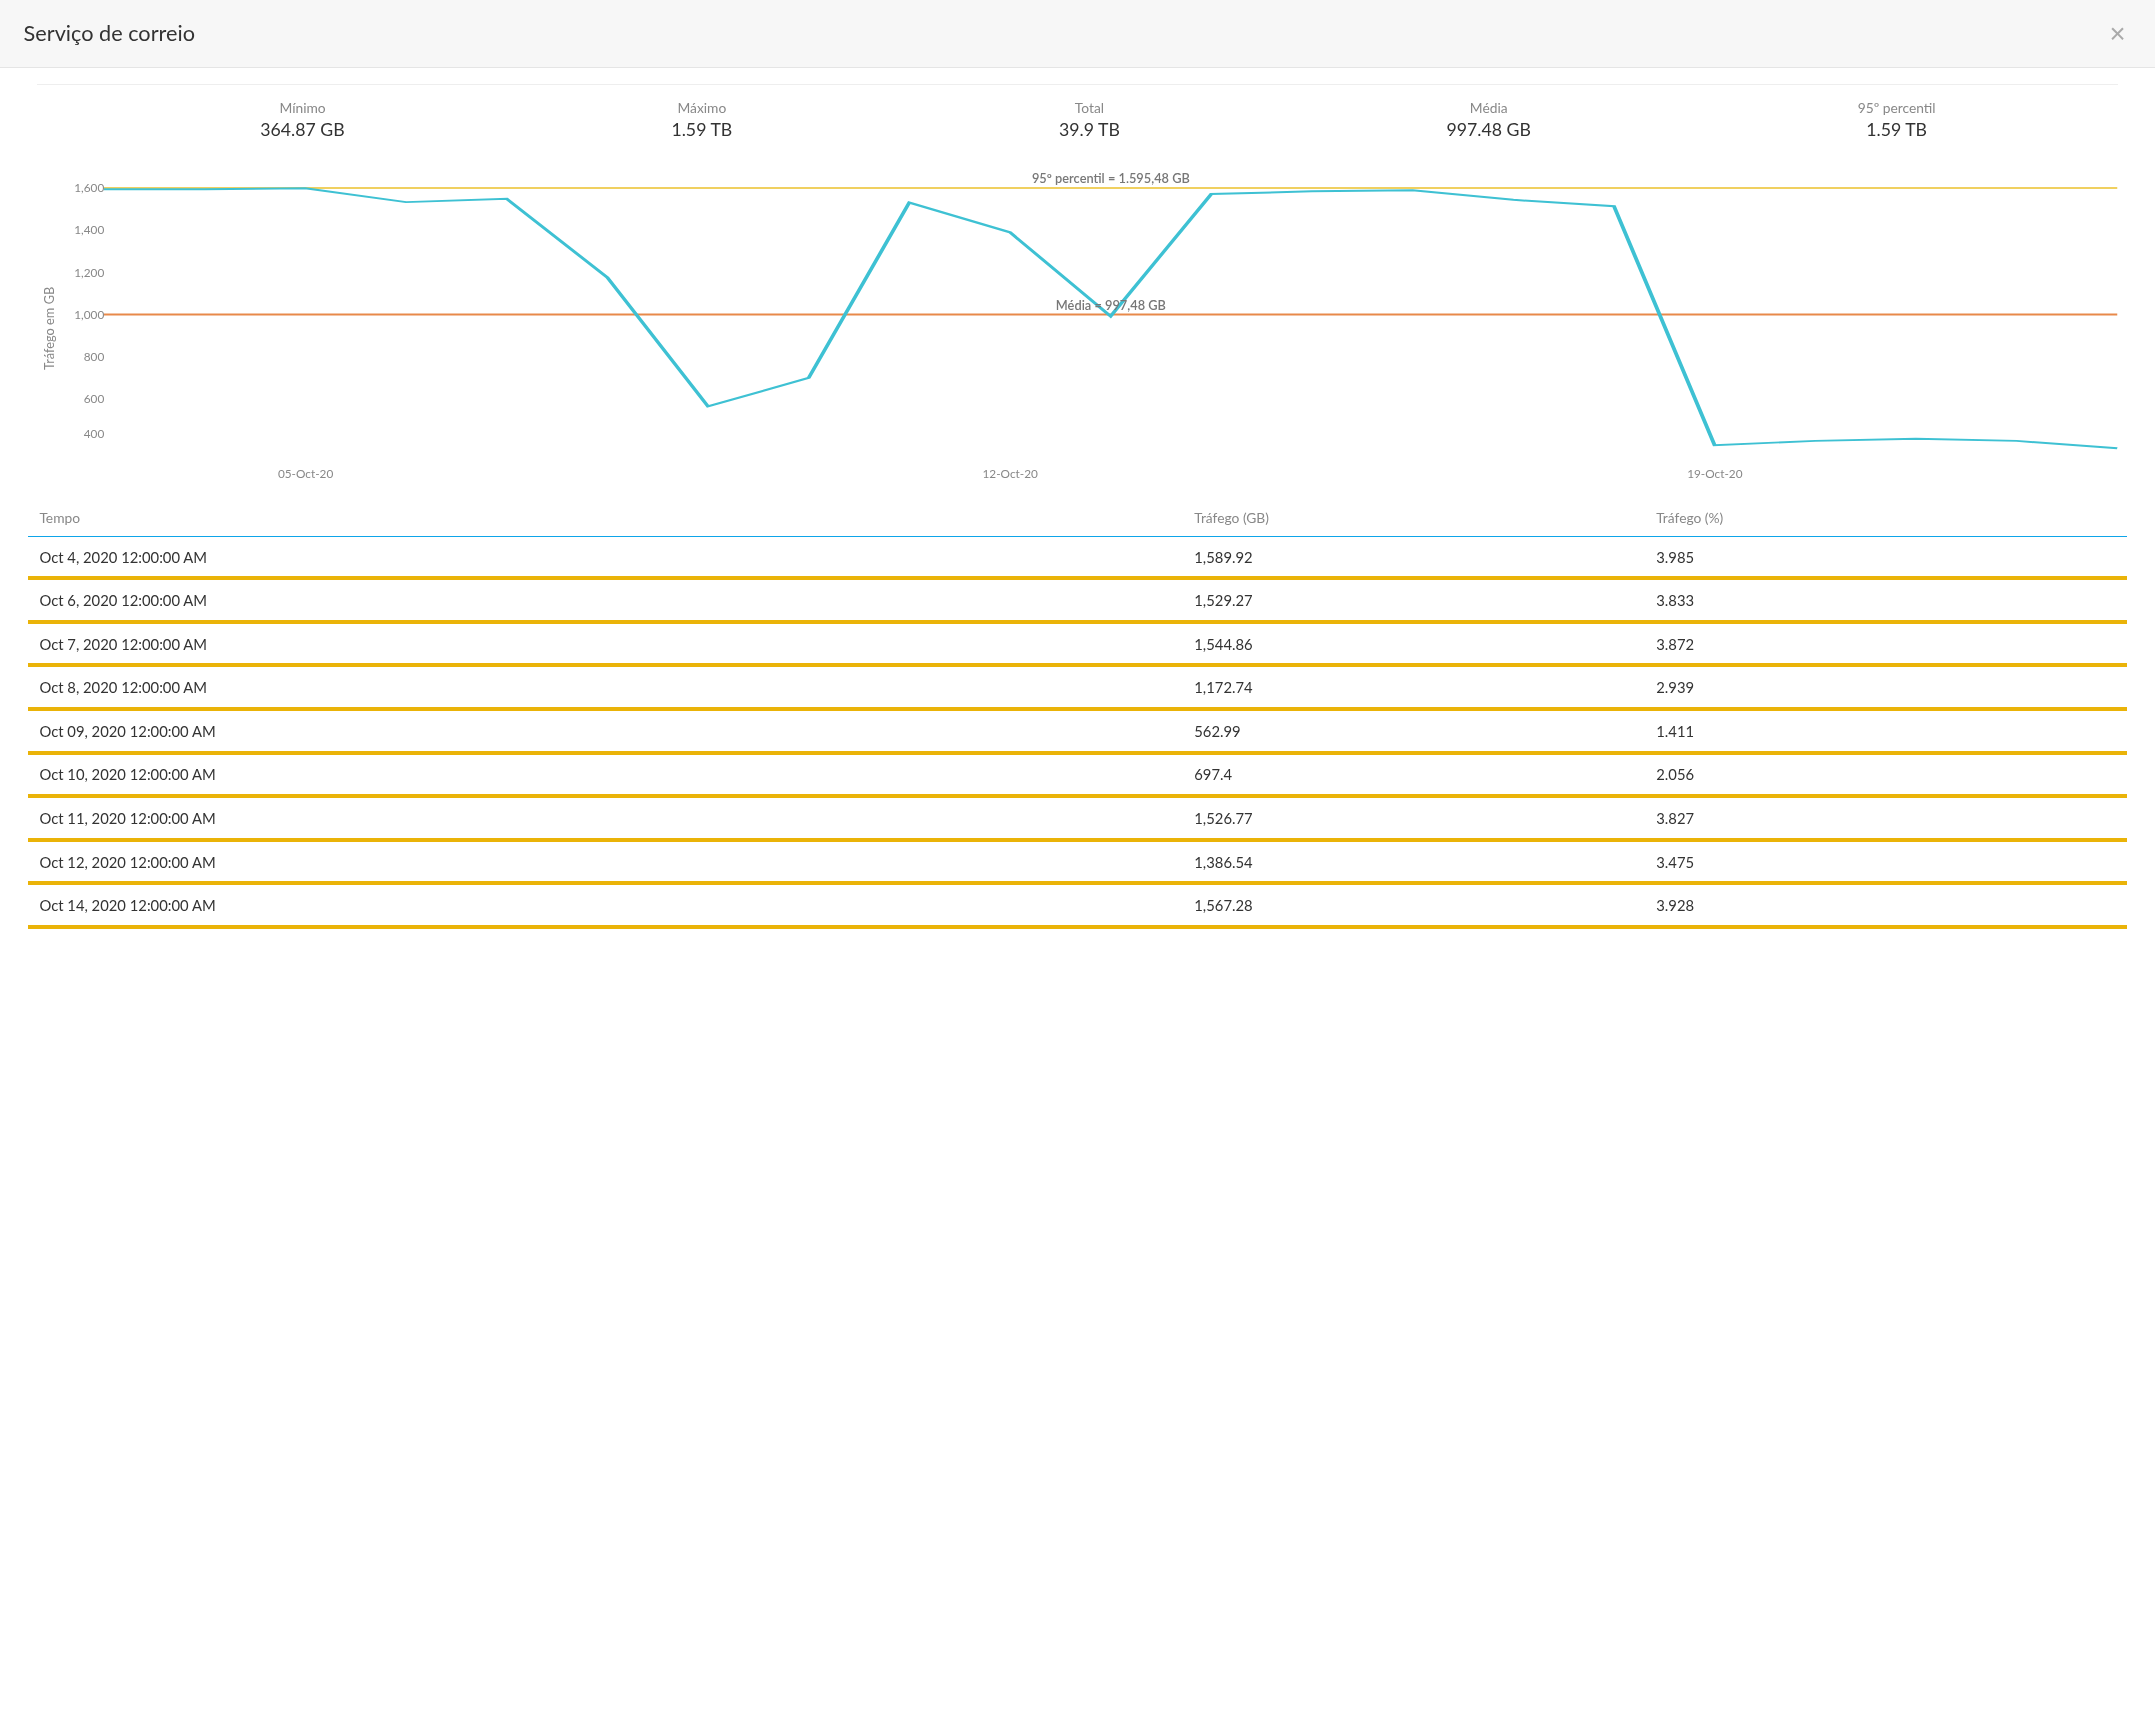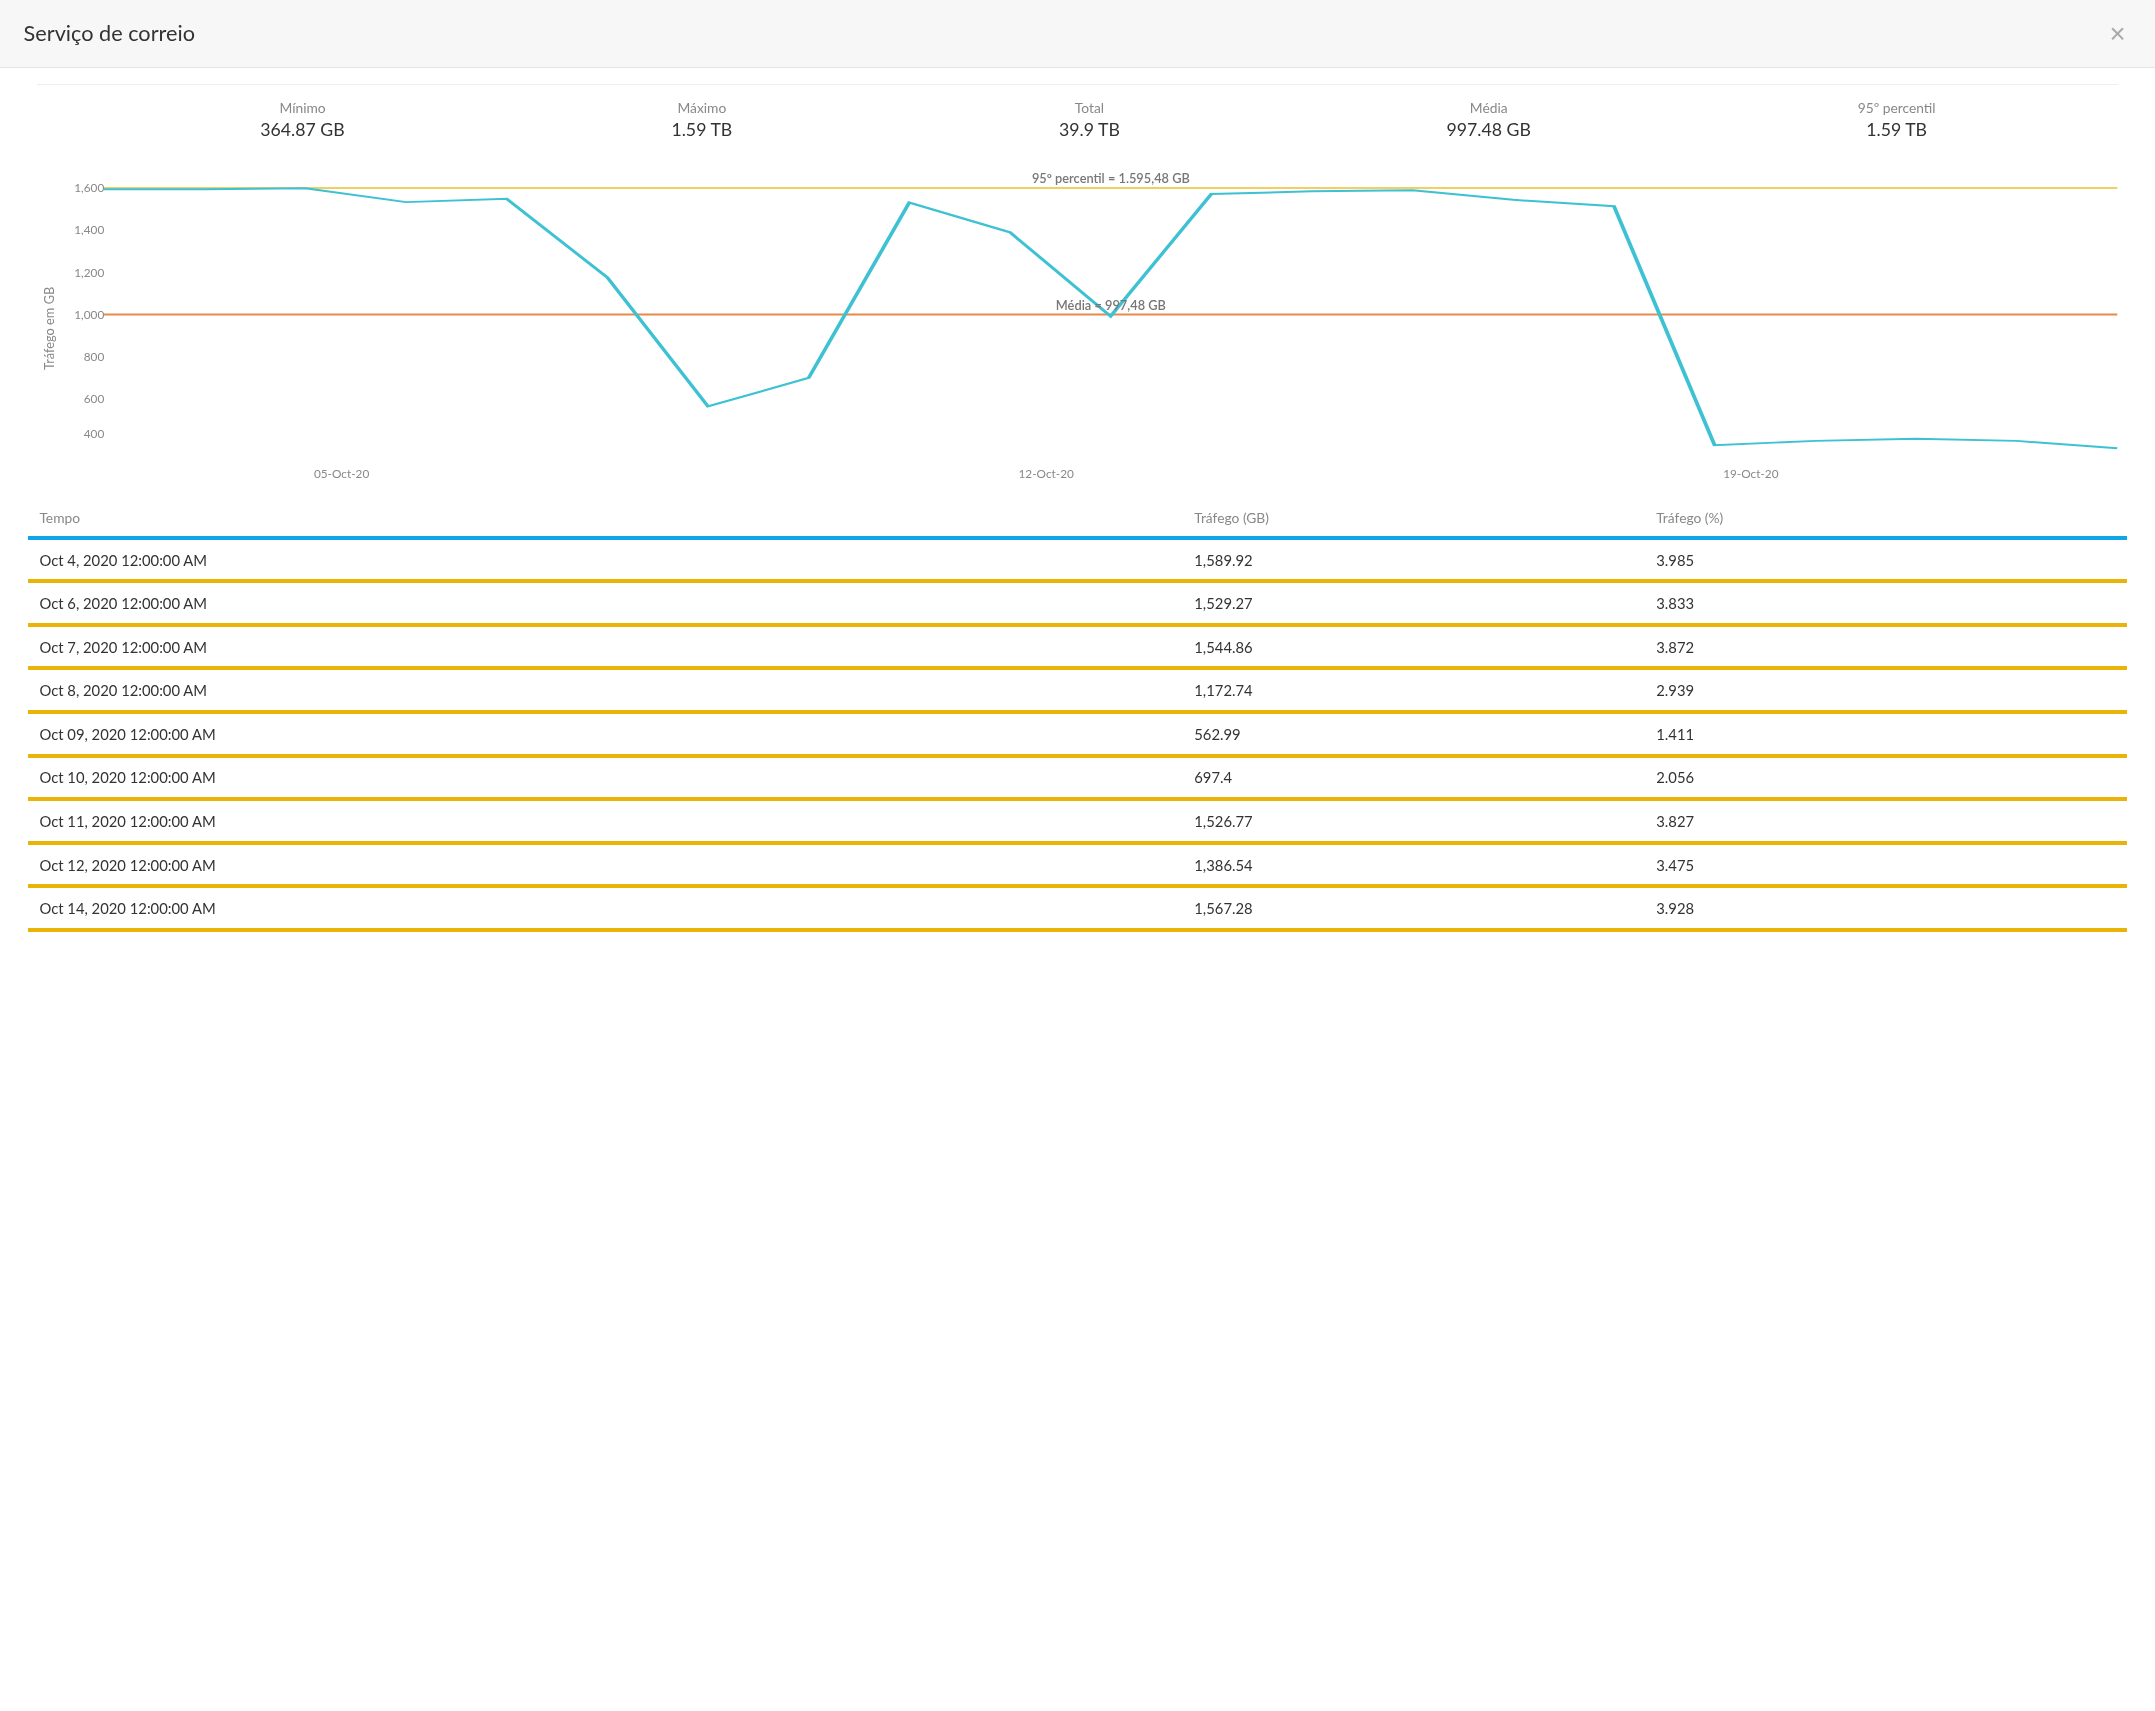--- a/index.html
+++ b/index.html
@@ -121,34 +121,33 @@
     display: flex;
     font-size: 11.8px;
     color: #888;
     height: 23.6px;
     align-items: center;
     position: relative;
   }
   .x-tick {
     position: absolute;
     transform: translateX(-50%);
-    margin-left: 36px;
   }
   table {
     width: 100%;
     border-collapse: collapse;
     margin: 7.9px 0 0 0;
   }
   thead th {
     text-align: left;
     color: #888;
     font-weight: 400;
     font-size: 13.8px;
     padding: 9.9px 11.8px;
-    border-bottom: 4px solid #0ea5e9;
+    border-bottom: 1px solid #0ea5e9;
   }
   tbody td {
     padding: 10.8px 11.8px;
     border-bottom: 4px solid #eab308;
     color: #333;
     font-size: 14.8px;
   }
 </style>
 </head>
 <body>

